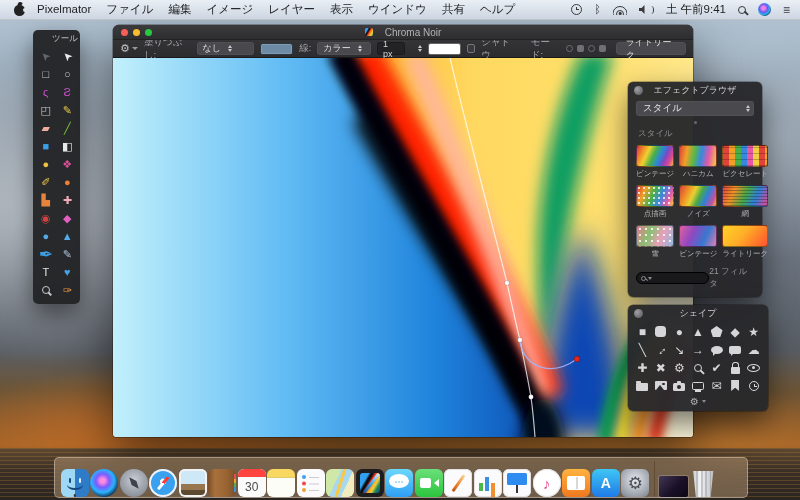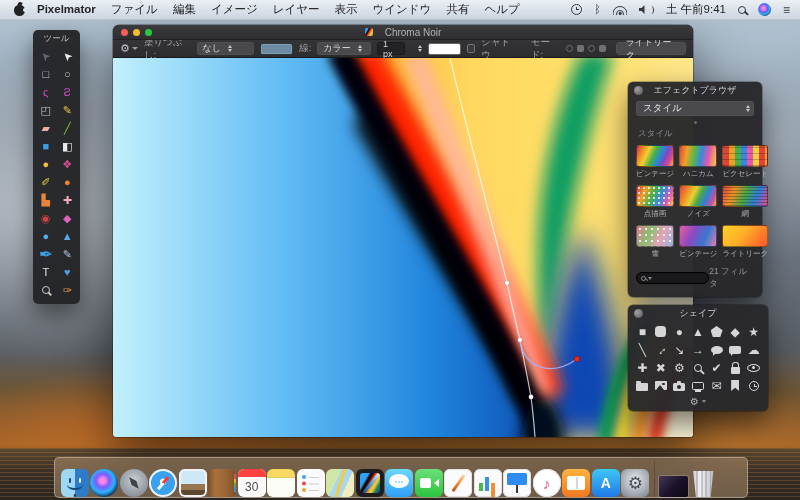--- a/index.html
+++ b/index.html
@@ -22,21 +22,21 @@
 
   
   .menubar{position:absolute;top:0;left:0;right:0;height:20px;display:flex;align-items:center;
     padding:0 10px;background:linear-gradient(180deg,rgba(238,242,247,.93),rgba(209,217,228,.90));
     border-bottom:1px solid rgba(0,0,0,.18);font-size:11.5px;color:#222326;z-index:50}
   .apple{width:11px;height:13px;position:relative;margin:0 12px 0 4px}
   .apple::before{content:"";position:absolute;left:0;right:0;top:2px;bottom:0;background:#222;border-radius:45% 45% 50% 50%}
   .apple::after{content:"";position:absolute;width:4px;height:4px;background:#222;border-radius:60% 0;top:-1px;left:4px;transform:rotate(25deg)}
   .apple .bite{position:absolute;width:4px;height:4px;border-radius:50%;background:#dde4ed;right:-2px;top:5px}
   .menu-item{margin-right:15px;white-space:nowrap;cursor:default}
-  .menu-item.bold{font-weight:700}
+  .menu-item.bold{font-weight:400}
   .mb-right{margin-left:auto;display:flex;align-items:center;gap:12px}
   .mb-clock{font-size:11.5px;color:#222}
   .i-clk{width:11px;height:11px;border:1.4px solid #38393c;border-radius:50%;position:relative}
   .i-clk::after{content:"";position:absolute;left:4px;top:1.5px;width:1.2px;height:3.5px;background:#38393c}
   .i-clk::before{content:"";position:absolute;left:4px;top:4px;width:3px;height:1.2px;background:#38393c}
   .bt{font-size:11px;color:#3a3b3e;line-height:1}
   .wifi{position:relative;width:14px;height:10px;overflow:hidden}
   .wifi::before{content:"";position:absolute;left:50%;top:1px;transform:translateX(-50%);width:13px;height:13px;border:1.6px solid #38393c;border-radius:50%}
   .wifi::after{content:"";position:absolute;left:50%;top:5px;transform:translateX(-50%);width:6px;height:6px;border:1.6px solid #38393c;border-radius:50%}
   .wifi .dot{position:absolute;left:50%;bottom:0;transform:translateX(-50%);width:2.6px;height:2.6px;border-radius:50%;background:#38393c}
@@ -44,21 +44,21 @@
   .vol::before{content:"";width:8px;height:9px;background:#38393c;clip-path:polygon(0 32%,34% 32%,70% 0,70% 100%,34% 68%,0 68%)}
   .vol::after{content:"";width:5px;height:8px;border-right:1.5px solid #38393c;border-radius:50%;margin-left:1px}
   .mag{width:8px;height:8px;border:1.6px solid #38393c;border-radius:50%;position:relative}
   .mag::after{content:"";position:absolute;width:4.5px;height:1.6px;background:#38393c;transform:rotate(45deg);right:-4px;bottom:-1.5px}
   .siri-i{width:13px;height:13px;border-radius:50%;background:radial-gradient(circle at 42% 40%,#ee82e8 0 15%,#6a5cf0 38%,#2ab0f0 58%,#0a1e3c 80%)}
   .notif{font-size:12px;color:#38393c;font-weight:bold;line-height:1}
 
   
   .tools-panel{position:absolute;left:33px;top:30px;width:47px;background:rgba(33,34,36,.95);
     border-radius:5px;padding:3px 2px 5px;box-shadow:0 10px 24px rgba(0,0,0,.5);z-index:30}
-  .tools-title{font-size:8.5px;color:#c0c0c4;text-align:center;margin-bottom:2px}
+  .tools-title{font-size:8.5px;color:#c0c0c4;text-align:right;margin-bottom:2px}
   .tools-grid{display:grid;grid-template-columns:1fr 1fr}
   .tool-cell{height:18px;display:flex;align-items:center;justify-content:center;cursor:default}
   .tool-glyph{font-size:11px;line-height:1;display:inline-block}
   .rot-ul{transform:rotate(-135deg)}
   .rot-45{transform:rotate(-45deg);display:inline-block}
   .big-tool{font-size:17px}
   .tool-glyph.i-mag{width:8px;height:8px;border:1.5px solid currentColor;border-radius:50%;position:relative}
   .tool-glyph.i-mag::after{content:"";position:absolute;width:4px;height:1.5px;background:currentColor;transform:rotate(45deg);right:-3.5px;bottom:-1.5px}
 
   

